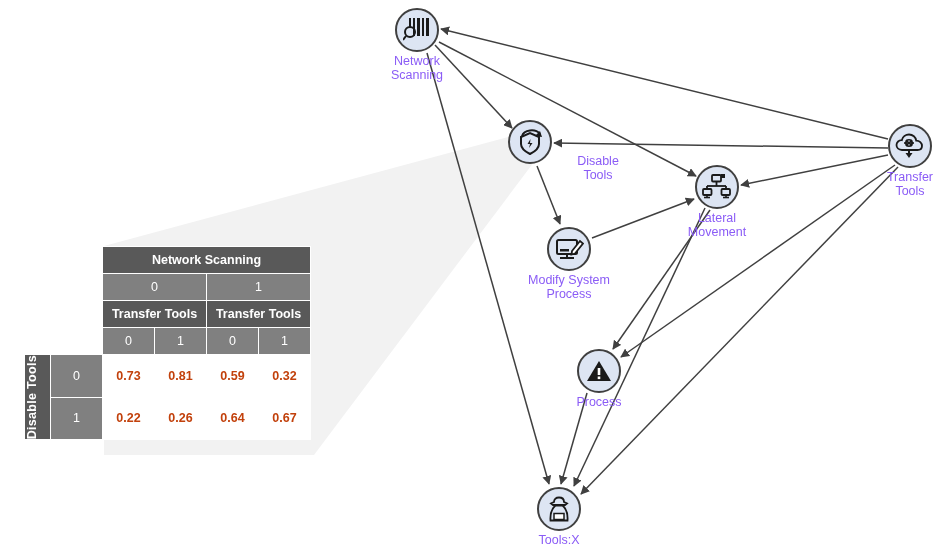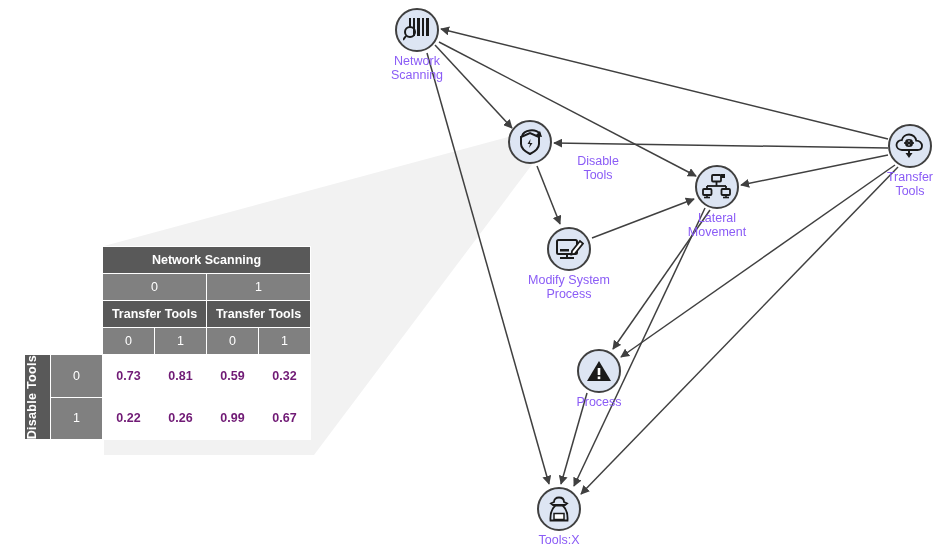--- a/index.html
+++ b/index.html
@@ -107,21 +107,21 @@
     white-space: nowrap;
     letter-spacing: 0.3px;
   }
   .rowlabel-mid {
     background: #808080;
     color: #ffffff;
     width: 52px;
   }
   .val {
     background: #ffffff;
-    color: #701a75;
+    color: #c2410c;
     font-weight: bold;
     width: 52px;
     height: 42px;
     border: 1px solid #a6a6a6;
   }
   .spacer { background: transparent; border: none !important; }
   .col-w { width: 52px; }
 </style>
 </head>
 <body>
@@ -300,19 +300,19 @@
         <td class="rowlabel-mid">0</td>
         <td class="val">0.73</td>
         <td class="val">0.81</td>
         <td class="val">0.59</td>
         <td class="val">0.32</td>
       </tr>
       <tr>
         <td class="rowlabel-mid">1</td>
         <td class="val">0.22</td>
         <td class="val">0.26</td>
-        <td class="val">0.99</td>
+        <td class="val">0.64</td>
         <td class="val">0.67</td>
       </tr>
     </tbody>
   </table>
 
 </div>
 
 </body></html>

